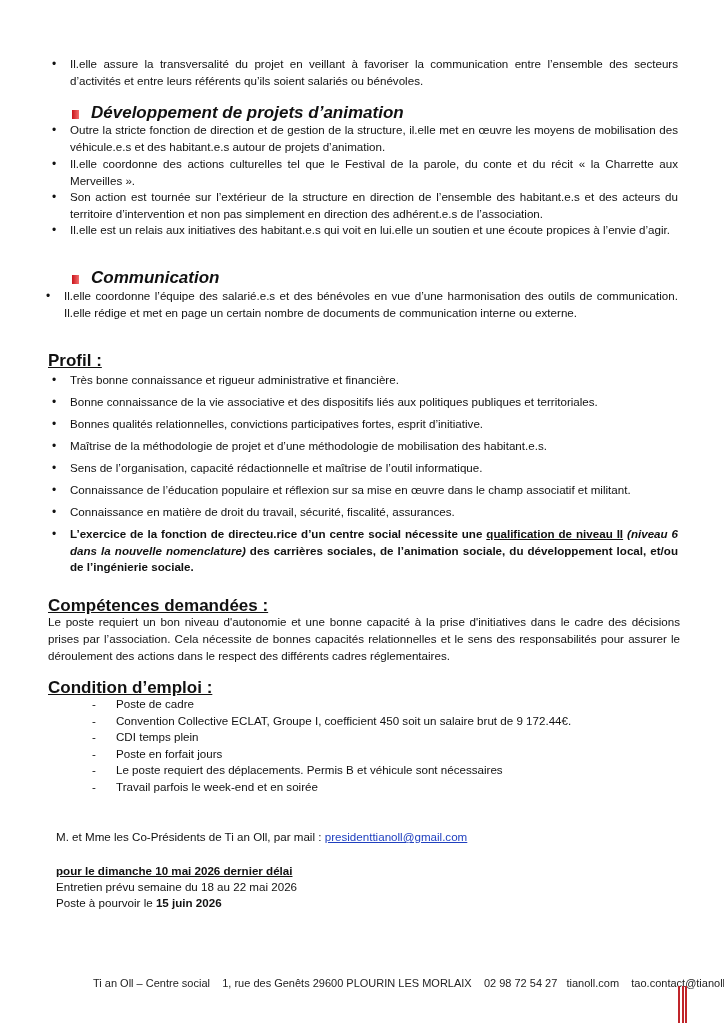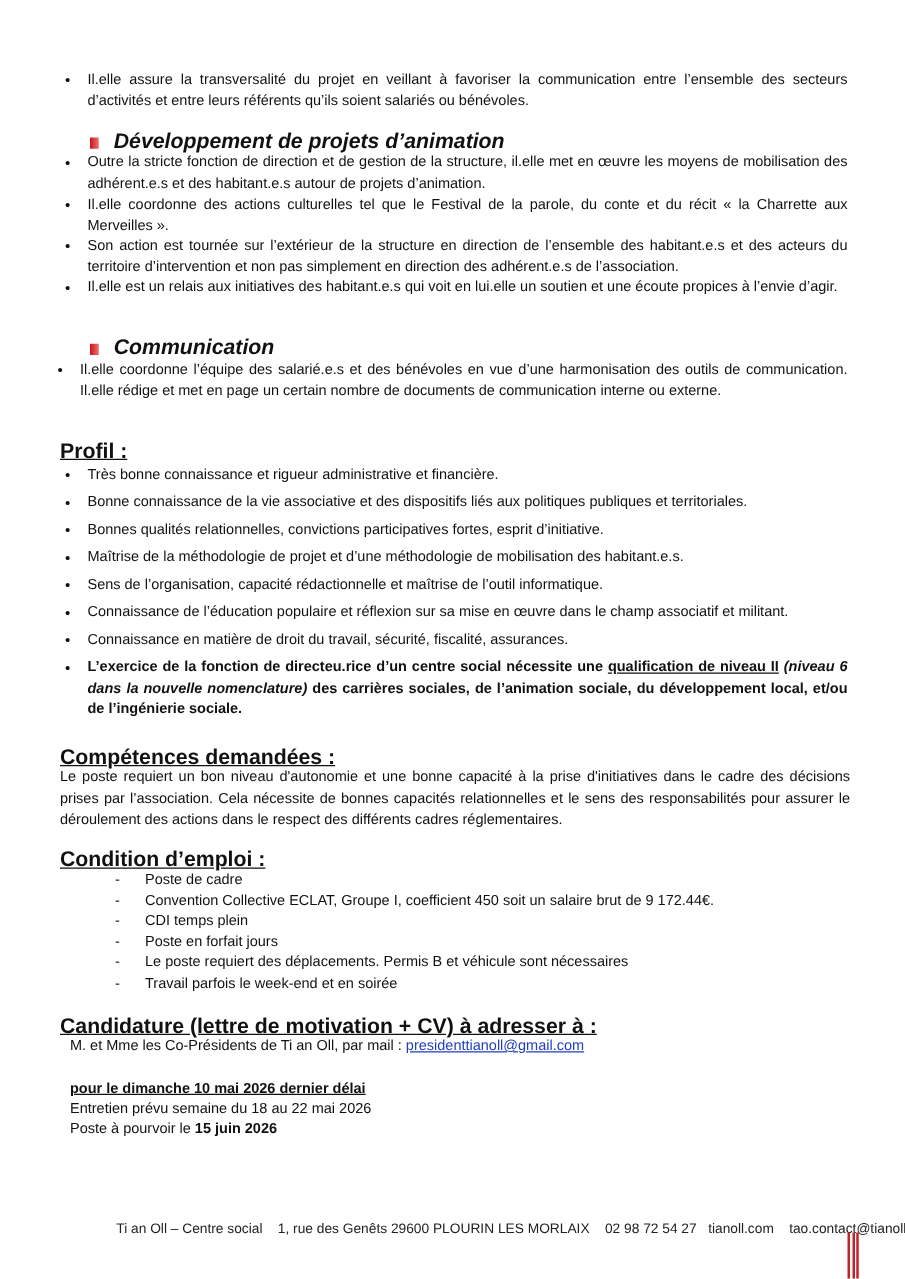--- a/index.html
+++ b/index.html
@@ -35,21 +35,21 @@
   <div class="bl" style="top:56px;">
     <span class="dot">•</span>
     <span class="txt">Il.elle assure la transversalité du projet en veillant à favoriser la communication entre l’ensemble des secteurs d’activités et entre leurs référents qu’ils soient salariés ou bénévoles.</span>
   </div>
 
   <div class="sub" style="top:105px;">
     <span class="sq"></span><span>Développement de projets d’animation</span>
   </div>
   <div class="bl" style="top:122px;">
     <span class="dot">•</span>
-    <span class="txt">Outre la stricte fonction de direction et de gestion de la structure, il.elle met en œuvre les moyens de mobilisation des adhérent.e.s et des habitant.e.s autour de projets d’animation.</span>
+    <span class="txt">Outre la stricte fonction de direction et de gestion de la structure, il.elle met en œuvre les moyens de mobilisation des véhicule.e.s et des habitant.e.s autour de projets d’animation.</span>
   </div>
   <div class="bl" style="top:156px;">
     <span class="dot">•</span>
     <span class="txt">Il.elle coordonne des actions culturelles tel que le Festival de la parole, du conte et du récit « la Charrette aux Merveilles ».</span>
   </div>
   <div class="bl" style="top:189px;">
     <span class="dot">•</span>
     <span class="txt">Son action est tournée sur l’extérieur de la structure en direction de l’ensemble des habitant.e.s et des acteurs du territoire d’intervention et non pas simplement en direction des adhérent.e.s de l’association.</span>
   </div>
   <div class="bl" style="top:222px;">
@@ -103,21 +103,20 @@
   <div class="para" style="top:613px;">Le poste requiert un bon niveau d'autonomie et une bonne capacité à la prise d'initiatives dans le cadre des décisions prises par l’association. Cela nécessite de bonnes capacités relationnelles et le sens des responsabilités pour assurer le déroulement des actions dans le respect des différents cadres réglementaires.</div>
 
   <div class="h" style="top:680px;">Condition d’emploi :</div>
   <div class="dash" style="top:696px;"><span class="d">-</span><span class="t">Poste de cadre</span></div>
   <div class="dash" style="top:713px;"><span class="d">-</span><span class="t">Convention Collective ECLAT, Groupe I, coefficient 450 soit un salaire brut de 9 172.44€.</span></div>
   <div class="dash" style="top:729px;"><span class="d">-</span><span class="t">CDI temps plein</span></div>
   <div class="dash" style="top:746px;"><span class="d">-</span><span class="t">Poste en forfait jours</span></div>
   <div class="dash" style="top:762px;"><span class="d">-</span><span class="t">Le poste requiert des déplacements. Permis B et véhicule sont nécessaires</span></div>
   <div class="dash" style="top:779px;"><span class="d">-</span><span class="t">Travail parfois le week-end et en soirée</span></div>
 
-  <div class="h" style="top:813px;">Candidature (lettre de motivation + CV) à adresser à :</div>
   <div class="line" style="top:829px;">
     <span>M. et Mme les  Co-Présidents de Ti an Oll, par mail : </span><a class="mail" href="#">presidenttianoll@gmail.com</a>
   </div>
   <div class="line b u" style="top:863px;">pour le dimanche 10 mai 2026 dernier délai</div>
   <div class="line" style="top:879px;">Entretien prévu semaine du 18 au 22 mai 2026</div>
   <div class="line" style="top:895px;">
     <span>Poste à pourvoir le </span><span class="b">15 juin 2026</span>
   </div>
 
   <div class="footer"><span>Ti an Oll – Centre social</span>    <span>1, rue des Genêts 29600 PLOURIN LES MORLAIX</span>    <span>02 98 72 54 27</span>   <span>tianoll.com</span>    <span>tao.contact@tianoll.fr</span></div>

